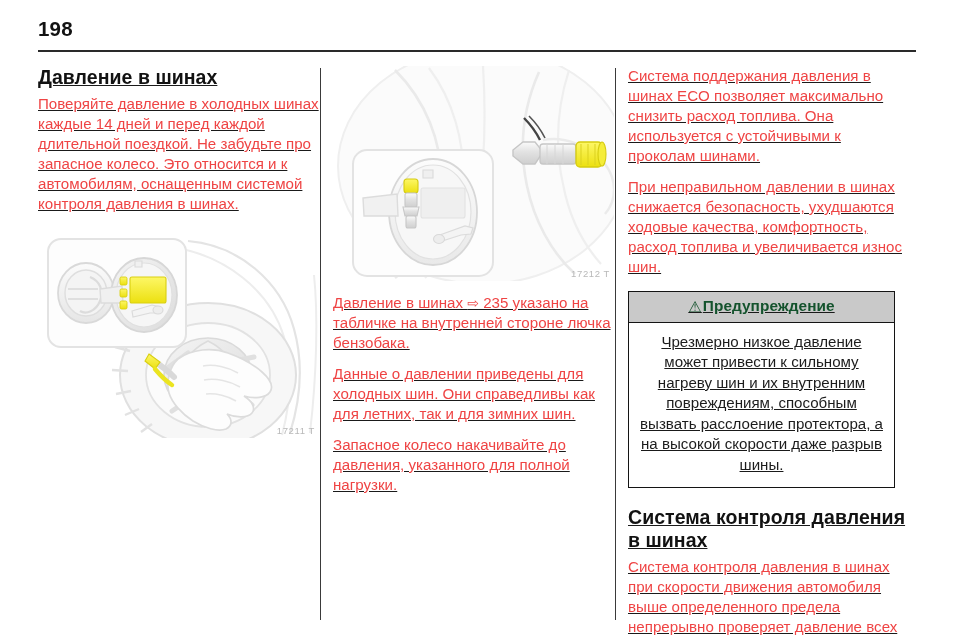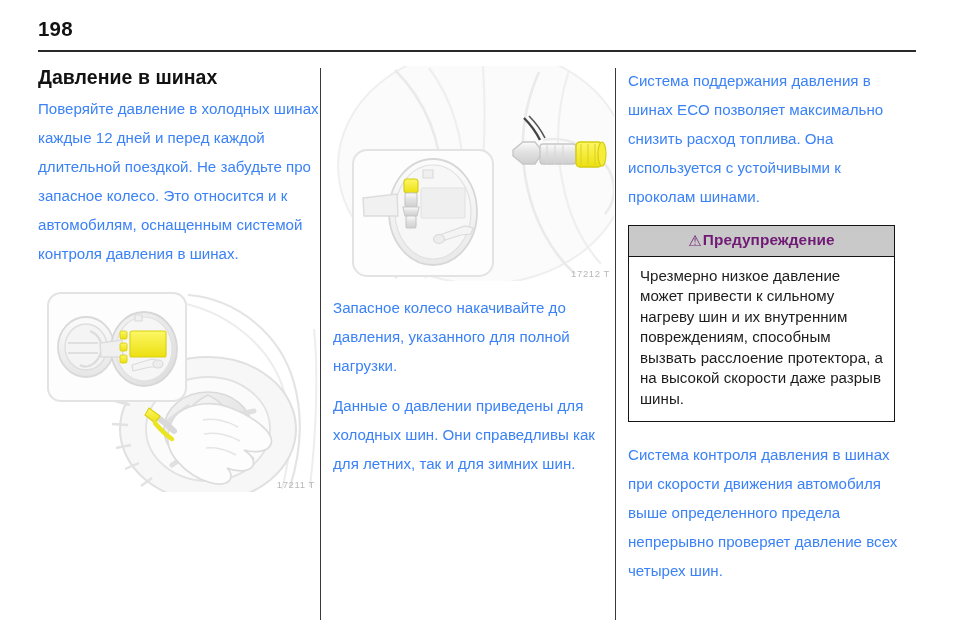--- a/index.html
+++ b/index.html
@@ -56,20 +56,21 @@
     position: absolute;
     left: 0;
     top: 66px;
     width: 954px;
     height: 562px;
   }
   .col {
     position: absolute;
     top: 0;
     width: 281px;
+    text-decoration: underline;
   }
   .col-1 { left: 38px; }
   .col-2 { left: 333px; }
   .col-3 { left: 628px; }
 
   .col-divider {
     position: absolute;
     top: 2px;
     width: 1px;
     height: 552px;
@@ -83,22 +84,22 @@
     margin: 0 0 5px 0;
     font-size: 19.5px;
     font-weight: bold;
     line-height: 23px;
     letter-spacing: 0.05px;
     color: #121212;
   }
   p.body-text {
     margin: 0 0 11px 0;
     font-size: 15.1px;
-    line-height: 29px;
-    color: #3b82f6;
+    line-height: 20px;
+    color: #ef4444;
     letter-spacing: 0.01px;
   }
   p.body-text:last-child { margin-bottom: 0; }
 
   .ref-arrow {
     font-size: 14px;
     letter-spacing: 0;
   }
 
   
@@ -125,37 +126,38 @@
     margin: 14px 0 18px 0;
     width: 265px;
   }
   .warning-header {
     background: #c9c9c9;
     border-bottom: 1.4px solid #141414;
     text-align: center;
     padding: 5px 0 6px 0;
     font-size: 15.4px;
     font-weight: bold;
-    color: #701a75;
+    color: #14532d;
     letter-spacing: 0.05px;
   }
   .warning-header .warn-icon {
     font-size: 15px;
     font-weight: normal;
     margin-right: 1px;
     vertical-align: -0.5px;
   }
   .warning-body {
     padding: 9px 11px 11px 11px;
   }
   .warning-body p {
     margin: 0;
     font-size: 15.1px;
     line-height: 20.6px;
     color: #1c1c1c;
+    text-align: center;
   }
 
   .spacer-8 { height: 8px; }
   .spacer-12 { height: 12px; }
 </style>
 </head>
 <body>
 
 <div class="page-header">
   <div class="page-number">198</div>
@@ -164,21 +166,21 @@
 
 <div class="columns">
 
   <div class="col-divider divider-1"></div>
   <div class="col-divider divider-2"></div>
 
   <div class="col col-1">
 
     <h2 class="section-heading">Давление в шинах</h2>
 
-    <p class="body-text">Поверяйте давление в холодных шинах каждые 12 дней и перед каждой длительной поездкой. Не забудьте про запасное колесо. Это относится и к автомобилям, оснащенным системой контроля давления в шинах.</p>
+    <p class="body-text">Поверяйте давление в холодных шинах каждые 14 дней и перед каждой длительной поездкой. Не забудьте про запасное колесо. Это относится и к автомобилям, оснащенным системой контроля давления в шинах.</p>
 
     <div class="spacer-8"></div>
 
     <div class="figure">
       <svg width="281" height="205" viewBox="0 0 281 205" xmlns="http://www.w3.org/2000/svg">
         <defs>
           <linearGradient id="g1a" x1="0" y1="0" x2="0" y2="1">
             <stop offset="0" stop-color="#fbfbfb"></stop>
               <stop offset="1" stop-color="#e6e6e6"></stop>
           </linearGradient>
@@ -306,37 +308,42 @@
 
         <path d="M104 170 L132 160 L140 162 L138 168 L128 169 L106 176 Z" fill="#f4f4f4" stroke="#dbdbdb" stroke-width="1.2"></path>
         <ellipse cx="106" cy="173" rx="5.5" ry="4.5" fill="#ededed" stroke="#d9d9d9" stroke-width="1.1"></ellipse>
       </svg>
       <div class="figure-caption">17212 T</div>
     </div>
 
     <div class="spacer-12"></div>
 
 
+    <p class="body-text">
+      <span>Давление в шинах </span><span class="ref-arrow">⇨</span><span> 235 указано на табличке на внутренней стороне лючка бензобака.</span>
+    </p>
+
+    <p class="body-text">Данные о давлении приведены для холодных шин. Они справедливы как для летних, так и для зимних шин.</p>
 
     <p class="body-text">Запасное колесо накачивайте до давления, указанного для полной нагрузки.</p>
-
-    <p class="body-text">Данные о давлении приведены для холодных шин. Они справедливы как для летних, так и для зимних шин.</p>
   </div>
 
   <div class="col col-3">
 
     <p class="body-text">Система поддержания давления в шинах ECO позволяет максимально снизить расход топлива. Она используется с устойчивыми к проколам шинами.</p>
 
+    <p class="body-text">При неправильном давлении в шинах снижается безопасность, ухудшаются ходовые качества, комфортность, расход топлива и увеличивается износ шин.</p>
 
     <div class="warning-box">
       <div class="warning-header">
         <span class="warn-icon">⚠</span><span>Предупреждение</span>
       </div>
       <div class="warning-body">
         <p>Чрезмерно низкое давление может привести к сильному нагреву шин и их внутренним повреждениям, способным вызвать расслоение протектора, а на высокой скорости даже разрыв шины.</p>
       </div>
     </div>
 
+    <h2 class="section-heading">Система контроля давления в шинах</h2>
 
     <p class="body-text">Система контроля давления в шинах при скорости движения автомобиля выше определенного предела непрерывно проверяет давление всех четырех шин.</p>
   </div>
 
 </div>
 
 </body></html>

